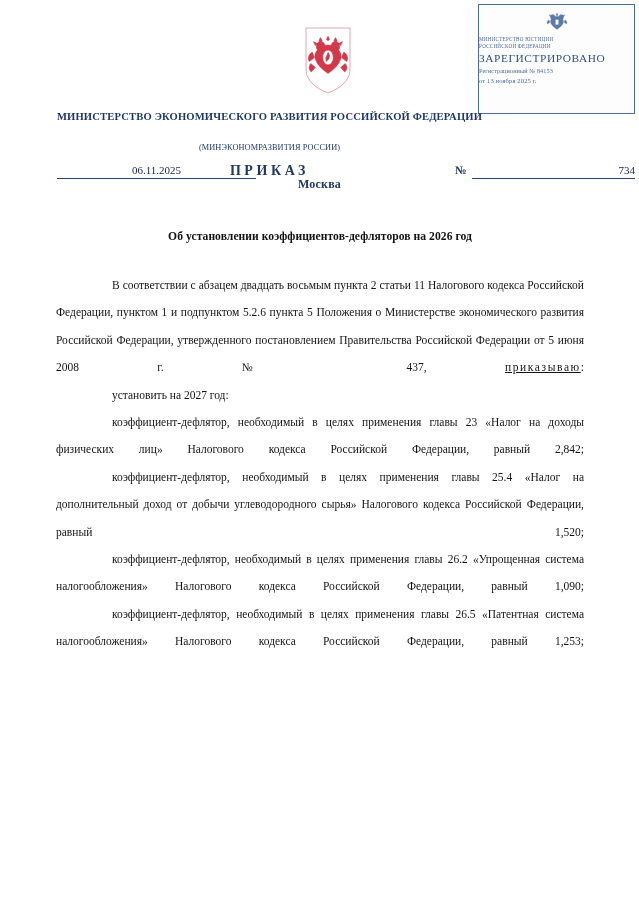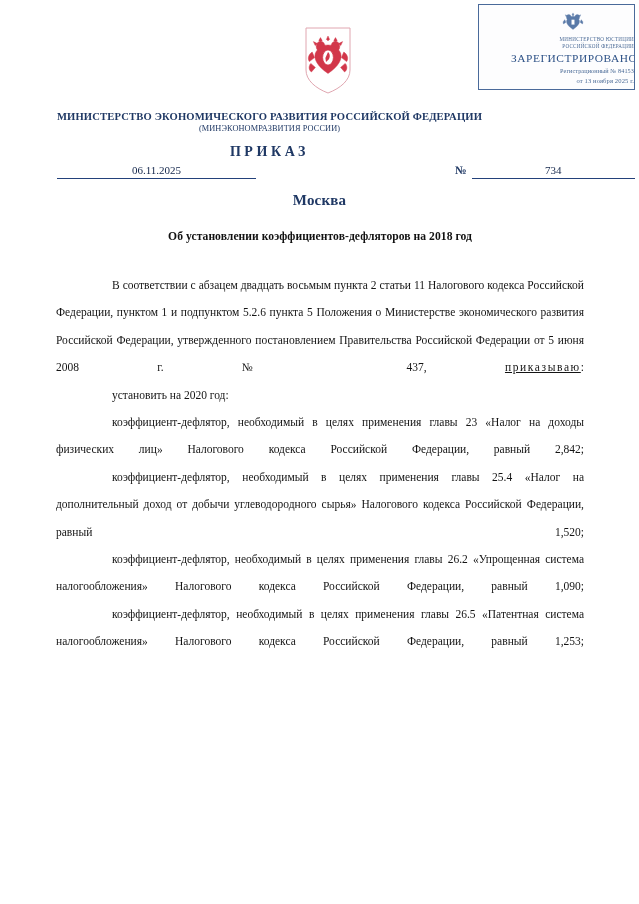--- a/index.html
+++ b/index.html
@@ -20,28 +20,27 @@
     height: 904px;
     padding: 0;
   }
 
   
   .reg-stamp {
     position: absolute;
     left: 478px;
     top: 4px;
     width: 157px;
-    height: 86px;
+    height: 110px;
     border: 1px solid #4a6a9a;
     background: #fdfdfe;
-    text-align: right;
+    text-align: left;
     overflow: hidden;
     padding-top: 4px;
     color: #3a5f93;
-    padding-left: 32px;
   }
   .stamp-emblem {
     width: 26px;
     height: 26px;
     margin: 0 auto 1px auto;
     display: block;
   }
   .stamp-ministry {
     font-size: 5.1px;
     line-height: 1.42;
@@ -90,21 +89,21 @@
     color: #1f3864;
   }
   .ministry-name {
     font-size: 10.6px;
     font-weight: bold;
     letter-spacing: 0.15px;
     line-height: 1.3;
   }
   .ministry-short {
     font-size: 8.3px;
-    margin-top: 0;
+    margin-top: 19px;
     letter-spacing: 0.1px;
   }
   .doc-kind {
     font-size: 14px;
     font-weight: bold;
     letter-spacing: 3.6px;
     margin-top: 11px;
     color: #1f3864;
   }
 
@@ -148,29 +147,30 @@
     color: #1f3864;
     line-height: 16px;
     margin-right: 5px;
   }
   .num-field { flex: 1; text-align: center; }
   .num-field .val {
     font-size: 11px;
     color: #12254a;
     display: block;
     line-height: 16px;
+    text-align: right;
   }
 
   .city {
     position: absolute;
     left: 0;
-    top: 192px;
+    top: 177px;
     width: 639px;
     text-align: center;
-    font-size: 15px;
+    font-size: 12px;
     font-weight: bold;
     color: #1f3864;
     letter-spacing: 0.2px;
   }
 
   
   .doc-title {
     position: absolute;
     left: 70px;
     top: 230px;
@@ -268,26 +268,26 @@
       <span class="num-sign">№</span>
       <span class="num-field">
         <span class="val">734</span>
         <span class="rule" style="display:block"></span>
       </span>
     </div>
   </div>
 
   <div class="city">Москва</div>
 
-  <div class="doc-title">Об установлении коэффициентов-дефляторов на 2018 год</div>
+  <div class="doc-title">Об установлении коэффициентов-дефляторов на 2026 год</div>
 
   <div class="body-text">
     <p class="para justify-all"><span>В соответствии с абзацем двадцать восьмым пункта 2 статьи 11 Налогового кодекса Российской Федерации, пунктом 1 и подпунктом 5.2.6 пункта 5 Положения о Министерстве экономического развития Российской Федерации, утвержденного постановлением Правительства Российской Федерации от 5 июня 2008 г. № 437,</span> <span class="spaced">приказываю</span><span>:</span></p>
 
-    <p class="para">установить на 2020 год:</p>
+    <p class="para">установить на 2027 год:</p>
 
     <p class="para justify-all">коэффициент-дефлятор, необходимый в целях применения главы 23 «Налог на доходы физических лиц» Налогового кодекса Российской Федерации, равный 2,842;</p>
 
 
     <p class="para justify-all">коэффициент-дефлятор, необходимый в целях применения главы 25.4 «Налог на дополнительный доход от добычи углеводородного сырья» Налогового кодекса Российской Федерации, равный 1,520;</p>
 
     <p class="para justify-all">коэффициент-дефлятор, необходимый в целях применения главы 26.2 «Упрощенная система налогообложения» Налогового кодекса Российской Федерации, равный 1,090;</p>
 
     <p class="para justify-all">коэффициент-дефлятор, необходимый в целях применения главы 26.5 «Патентная система налогообложения» Налогового кодекса Российской Федерации, равный 1,253;</p>
   </div>

